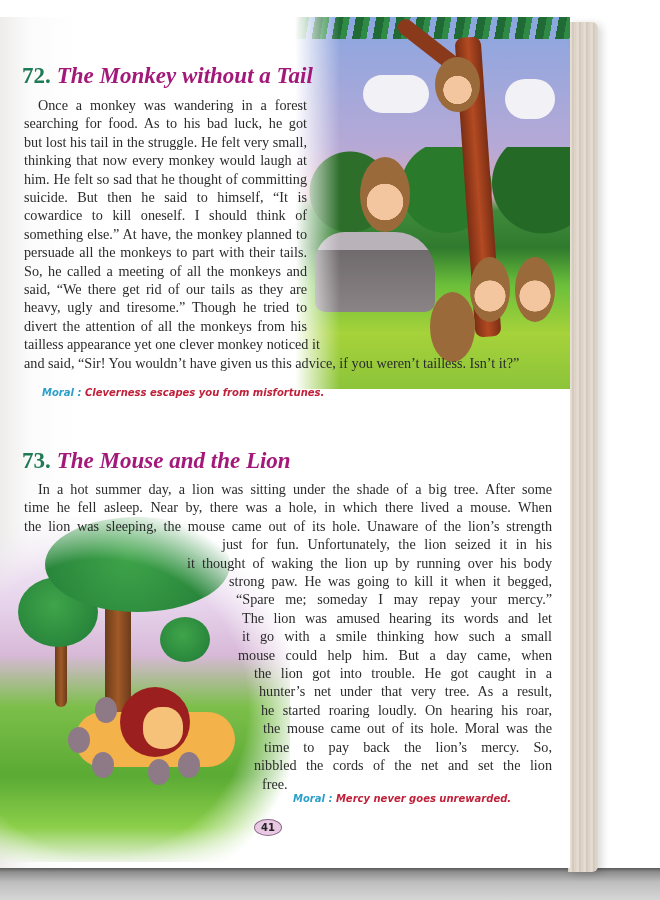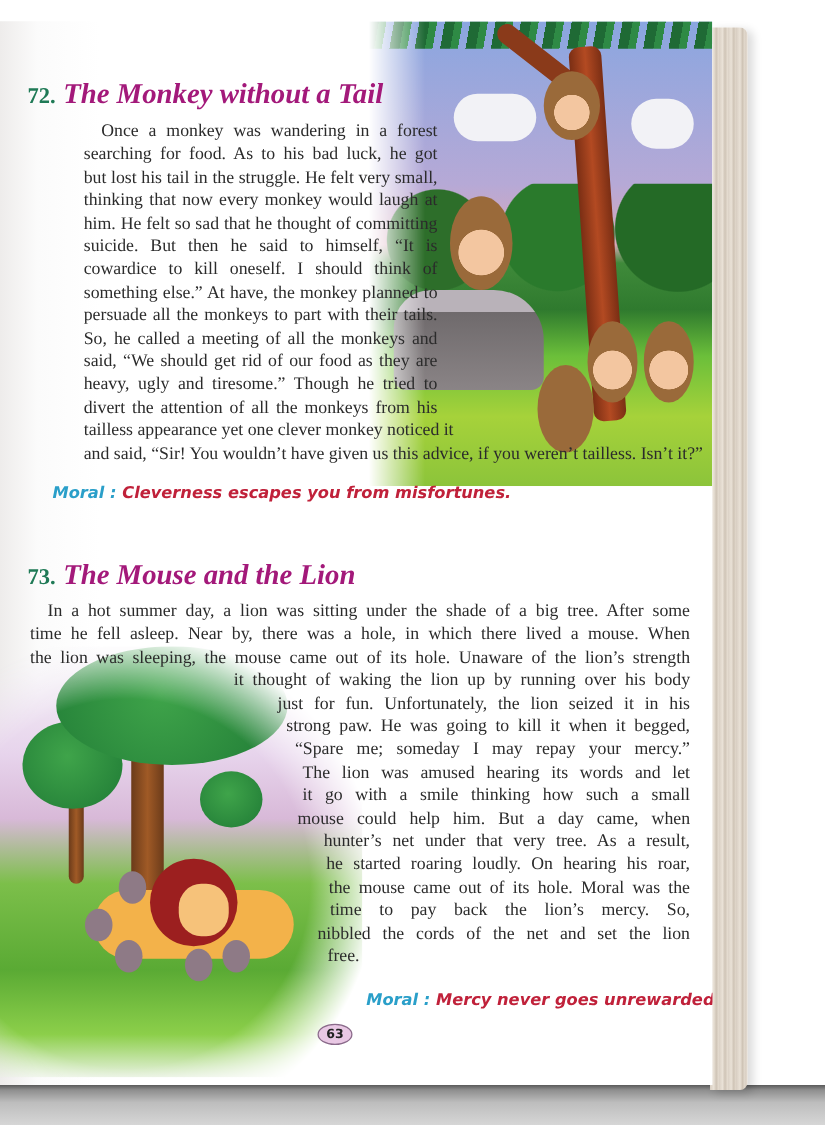--- a/index.html
+++ b/index.html
@@ -59,28 +59,28 @@
   .illus2 .lion-body { position:absolute; left:75px; top:195px; width:160px; height:55px;
     background:#f3b24a; border-radius:40px; }
   .illus2 .lion-mane { position:absolute; left:120px; top:170px; width:70px; height:70px;
     background:#9c1f1f; border-radius:50%; }
   .illus2 .lion-face { position:absolute; left:143px; top:190px; width:40px; height:42px;
     background:#f6c27a; border-radius:45%; }
   .illus2 .mouse { position:absolute; width:22px; height:26px; background:#8e7a86; border-radius:50%; }
 
   .title { position:absolute; margin:0; white-space:nowrap;
     font-family:"Liberation Serif", serif; font-weight:bold; }
-  .num { color:#1f7a56; font-size:18px; font-style:normal; }
+  .num { color:#1f7a56; font-size:23px; font-style:normal; }
   .ttl { color:#a3197a; font-size:23px; font-style:italic; }
   .para { position:absolute; margin:0; font-family:"Liberation Serif", serif;
     font-size:14.2px; line-height:18.4px; color:#2b2b2b; }
   .line { display:block; white-space:nowrap; text-align:justify; text-align-last:justify; }
   .line.last { text-align-last:left; }
   .moral { position:absolute; white-space:nowrap; font-family:"DejaVu Sans", sans-serif;
-    font-style:italic; font-weight:bold; font-size:13px; }
+    font-style:italic; font-weight:bold; font-size:10px; }
   .moral .m-label { color:#2a9fc9; }
   .moral .m-text { color:#c0213a; }
   .pnum { position:absolute; left:254px; top:802px; width:26px; height:15px;
     border:1px solid #8a6a8a; border-radius:50%; background:#e9c8e4;
     font-family:"DejaVu Sans", sans-serif; font-size:10px; font-weight:bold; color:#222;
     text-align:center; line-height:15px; }
 </style>
 </head>
 <body>
 
@@ -101,32 +101,32 @@
     <div class="monkey" style="left:65px;top:140px;width:50px;height:75px;"></div>
     <div class="monkey" style="left:175px;top:240px;width:40px;height:65px;"></div>
     <div class="monkey" style="left:220px;top:240px;width:40px;height:65px;"></div>
     <div class="monkey" style="left:135px;top:275px;width:45px;height:70px;background:#9a6a3a;"></div>
   </div>
 
   <h2 class="title" style="left:22px;top:45px;">
     <span class="num">72.</span>
     <span class="ttl">The Monkey without a Tail</span>
   </h2>
-  <div class="para" style="left:24px;top:79px;width:283px;margin-left:43px;">
+  <div class="para" style="left:24px;top:79px;width:283px;">
     <span class="line" style="padding-left:14px;">Once a monkey was wandering in a forest</span>
     <span class="line">searching for food. As to his bad luck, he got</span>
     <span class="line">but lost his tail in the struggle. He felt very small,</span>
     <span class="line">thinking that now every monkey would laugh at</span>
     <span class="line">him. He felt so sad that he thought of committing</span>
     <span class="line">suicide. But then he said to himself, “It is</span>
     <span class="line">cowardice to kill oneself. I should think of</span>
     <span class="line">something else.” At have, the monkey planned to</span>
     <span class="line">persuade all the monkeys to part with their tails.</span>
     <span class="line">So, he called a meeting of all the monkeys and</span>
-    <span class="line">said, “We should get rid of our food as they are</span>
+    <span class="line">said, “We there get rid of our tails as they are</span>
     <span class="line">heavy, ugly and tiresome.” Though he tried to</span>
     <span class="line">divert the attention of all the monkeys from his</span>
     <span class="line">tailless appearance yet one clever monkey noticed it</span>
     <span class="line last">and said, “Sir! You wouldn’t have given us this advice, if you weren’t tailless. Isn’t it?”</span>
   </div>
   <div class="moral" style="left:42px;top:370px;">
     <span class="m-label">Moral :</span>
     <span class="m-text">Cleverness escapes you from misfortunes.</span>
   </div>
 
@@ -148,33 +148,34 @@
     <div class="mouse" style="left:68px;top:210px;"></div>
     <div class="mouse" style="left:92px;top:235px;"></div>
     <div class="mouse" style="left:148px;top:242px;"></div>
     <div class="mouse" style="left:178px;top:235px;"></div>
   </div>
 
   <div class="para" style="left:24px;top:463px;width:528px;">
     <span class="line" style="padding-left:14px;">In a hot summer day, a lion was sitting under the shade of a big tree. After some</span>
     <span class="line">time he fell asleep. Near by, there was a hole, in which there lived a mouse. When</span>
     <span class="line">the lion was sleeping, the mouse came out of its hole. Unaware of the lion’s strength</span>
+    <span class="line" style="margin-left:198px;">just for fun. Unfortunately, the lion seized it in his</span>
     <span class="line" style="margin-left:163px;">it thought of waking the lion up by running over his body</span>
-    <span class="line" style="margin-left:198px;">just for fun. Unfortunately, the lion seized it in his</span>
     <span class="line" style="margin-left:205px;">strong paw. He was going to kill it when it begged,</span>
     <span class="line" style="margin-left:212px;">“Spare me; someday I may repay your mercy.”</span>
     <span class="line" style="margin-left:218px;">The lion was amused hearing its words and let</span>
     <span class="line" style="margin-left:218px;">it go with a smile thinking how such a small</span>
     <span class="line" style="margin-left:214px;">mouse could help him. But a day came, when</span>
+    <span class="line" style="margin-left:230px;">the lion got into trouble. He got caught in a</span>
     <span class="line" style="margin-left:235px;">hunter’s net under that very tree. As a result,</span>
     <span class="line" style="margin-left:237px;">he started roaring loudly. On hearing his roar,</span>
     <span class="line" style="margin-left:239px;">the mouse came out of its hole. Moral was the</span>
     <span class="line" style="margin-left:240px;">time to pay back the lion’s mercy. So,</span>
     <span class="line" style="margin-left:230px;">nibbled the cords of the net and set the lion</span>
     <span class="line last" style="margin-left:238px;">free.</span>
   </div>
   <div class="moral" style="left:293px;top:776px;">
     <span class="m-label">Moral :</span>
     <span class="m-text">Mercy never goes unrewarded.</span>
   </div>
 
-  <div class="pnum">63</div>
+  <div class="pnum">41</div>
 </div>
 
 </body></html>

